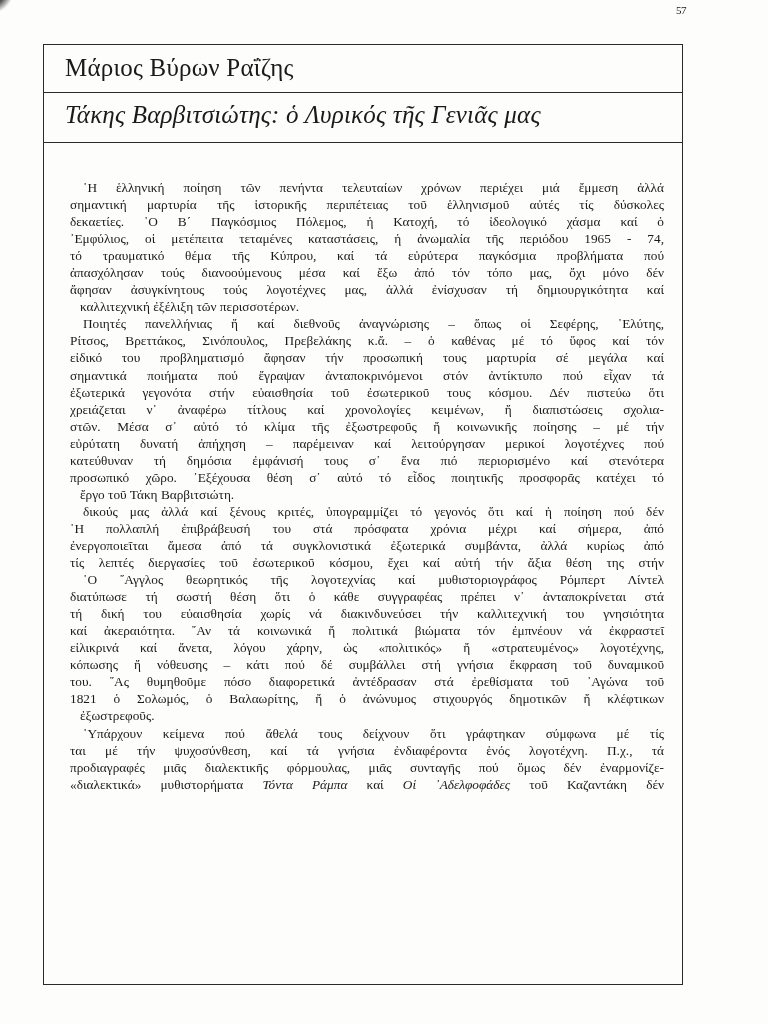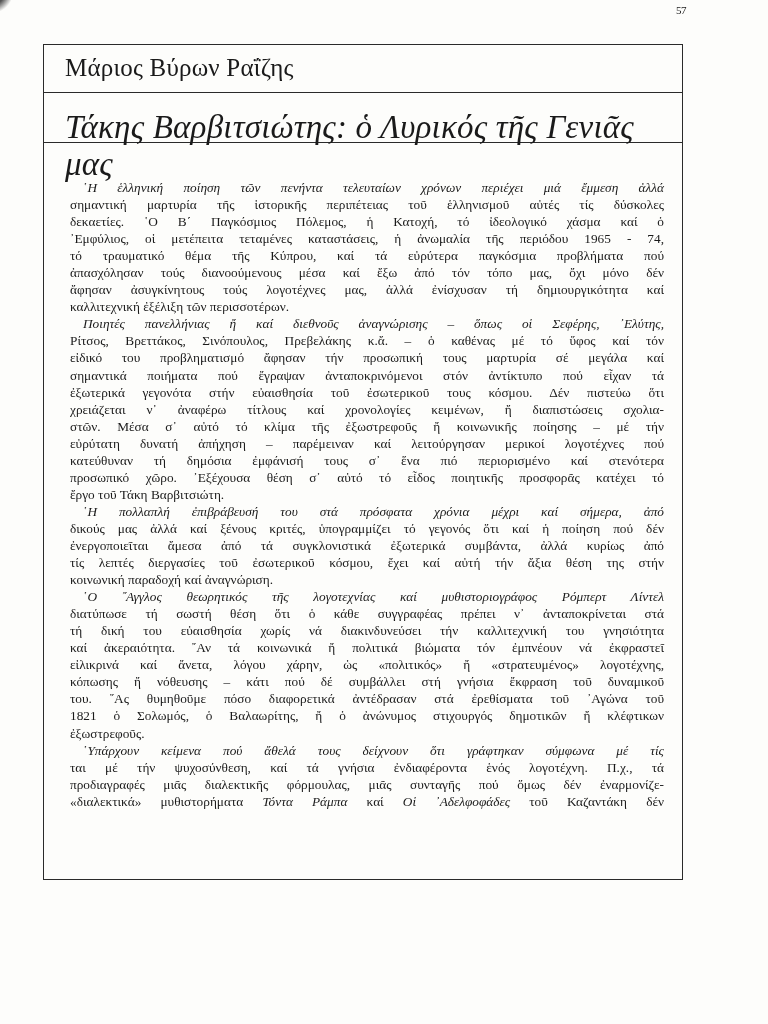--- a/index.html
+++ b/index.html
@@ -9,45 +9,45 @@
     }
     .corner-shadow {
       position: absolute; left: -20px; top: -20px; width: 34px; height: 34px;
       background: radial-gradient(circle at 30% 30%, #222 0%, #555 45%, rgba(255,255,255,0) 70%);
       border-radius: 50%;
     }
     .page-number {
       position: absolute; left: 676px; top: 4px; font-size: 11px; letter-spacing: -0.5px;
     }
     .frame {
-      position: absolute; left: 43px; top: 44px; width: 640px; height: 836px;
+      position: absolute; left: 43px; top: 44px; width: 640px; height: 941px;
       border: 1.5px solid #2a2a2a; box-sizing: border-box;
     }
     .row-author {
       position: absolute; left: 0; top: 0; width: 100%; height: 48px;
       border-bottom: 1.5px solid #2a2a2a; box-sizing: border-box;
     }
     .author {
       position: absolute; left: 21px; top: 9px; font-size: 25px; letter-spacing: 0.2px;
     }
     .row-title {
       position: absolute; left: 0; top: 48px; width: 100%; height: 50px;
       border-bottom: 1.5px solid #2a2a2a; box-sizing: border-box;
     }
     .title {
-      position: absolute; left: 21px; top: 16px; font-size: 33px; font-style: italic; letter-spacing: 0.2px;
+      position: absolute; left: 21px; top: 8px; font-size: 25px; font-style: italic; letter-spacing: 0.2px;
     }
     .body {
       position: absolute; left: 26px; top: 134px; width: 594px;
       font-size: 13.3px; line-height: 17.05px; text-align: justify;
     }
     .body p { margin: 0; text-indent: 13px; text-align-last: left; }
     .body p .line { display: block; text-align: justify; text-align-last: justify; }
-    .body p .line.last { text-align-last: left; }
-    .body p .line:first-child { text-indent: 13px; font-style: italic; }
+    .body p .line.last { text-align-last: left; margin-left: 10px; }
+    .body p .line:first-child { text-indent: 13px; }
     .body p { text-indent: 0; }
     em { }
   </style>
 </head>
 <body>
 
 <div class="corner-shadow"></div>
 <div class="page-number">57</div>
 
 <div class="frame">
@@ -76,25 +76,24 @@
         <span class="line">σημαντικά ποιήματα πού ἔγραψαν ἀνταποκρινόμενοι στόν ἀντίκτυπο πού εἶχαν τά</span>
         <span class="line">ἐξωτερικά γεγονότα στήν εὐαισθησία τοῦ ἐσωτερικοῦ τους κόσμου. Δέν πιστεύω ὅτι</span>
         <span class="line">χρειάζεται ν᾿ ἀναφέρω τίτλους καί χρονολογίες κειμένων, ἤ διαπιστώσεις σχολια-</span>
         <span class="line">στῶν. Μέσα σ᾿ αὐτό τό κλίμα τῆς ἐξωστρεφοῦς ἤ κοινωνικῆς ποίησης – μέ τήν</span>
         <span class="line">εὐρύτατη δυνατή ἀπήχηση – παρέμειναν καί λειτούργησαν μερικοί λογοτέχνες πού</span>
         <span class="line">κατεύθυναν τή δημόσια ἐμφάνισή τους σ᾿ ἕνα πιό περιορισμένο καί στενότερα</span>
         <span class="line">προσωπικό χῶρο. ᾿Εξέχουσα θέση σ᾿ αὐτό τό εἶδος ποιητικῆς προσφορᾶς κατέχει τό</span>
         <span class="line last">ἔργο τοῦ Τάκη Βαρβιτσιώτη.</span>
       </p>
       <p>
+        <span class="line">δικούς μας ἀλλά καί ξένους κριτές, ὑπογραμμίζει τό γεγονός ὅτι καί ἡ ποίηση πού δέν</span>
         <span class="line">῾Η πολλαπλή ἐπιβράβευσή του στά πρόσφατα χρόνια μέχρι καί σήμερα, ἀπό</span>
-        <span class="line">δικούς μας ἀλλά καί ξένους κριτές, ὑπογραμμίζει τό γεγονός ὅτι καί ἡ ποίηση πού δέν</span>
         <span class="line">ἐνεργοποιεῖται ἄμεσα ἀπό τά συγκλονιστικά ἐξωτερικά συμβάντα, ἀλλά κυρίως ἀπό</span>
         <span class="line">τίς λεπτές διεργασίες τοῦ ἐσωτερικοῦ κόσμου, ἔχει καί αὐτή τήν ἄξια θέση της στήν</span>
-        <span class="line last">κοινωνική παραδοχή καί ἀναγνώριση.</span>
       </p>
       <p>
         <span class="line">῾Ο ῎Αγγλος θεωρητικός τῆς λογοτεχνίας καί μυθιστοριογράφος Ρόμπερτ Λίντελ</span>
         <span class="line">διατύπωσε τή σωστή θέση ὅτι ὁ κάθε συγγραφέας πρέπει ν᾿ ἀνταποκρίνεται στά</span>
         <span class="line">τή δική του εὐαισθησία χωρίς νά διακινδυνεύσει τήν καλλιτεχνική του γνησιότητα</span>
         <span class="line">καί ἀκεραιότητα. ῎Αν τά κοινωνικά ἤ πολιτικά βιώματα τόν ἐμπνέουν νά ἐκφραστεῖ</span>
         <span class="line">εἰλικρινά καί ἄνετα, λόγου χάρην, ὡς «πολιτικός» ἤ «στρατευμένος» λογοτέχνης,</span>
         <span class="line">κόπωσης ἤ νόθευσης – κάτι πού δέ συμβάλλει στή γνήσια ἔκφραση τοῦ δυναμικοῦ</span>
         <span class="line">του. ῞Ας θυμηθοῦμε πόσο διαφορετικά ἀντέδρασαν στά ἐρεθίσματα τοῦ ᾿Αγώνα τοῦ</span>
         <span class="line">1821 ὁ Σολωμός, ὁ Βαλαωρίτης, ἤ ὁ ἀνώνυμος στιχουργός δημοτικῶν ἤ κλέφτικων</span>

